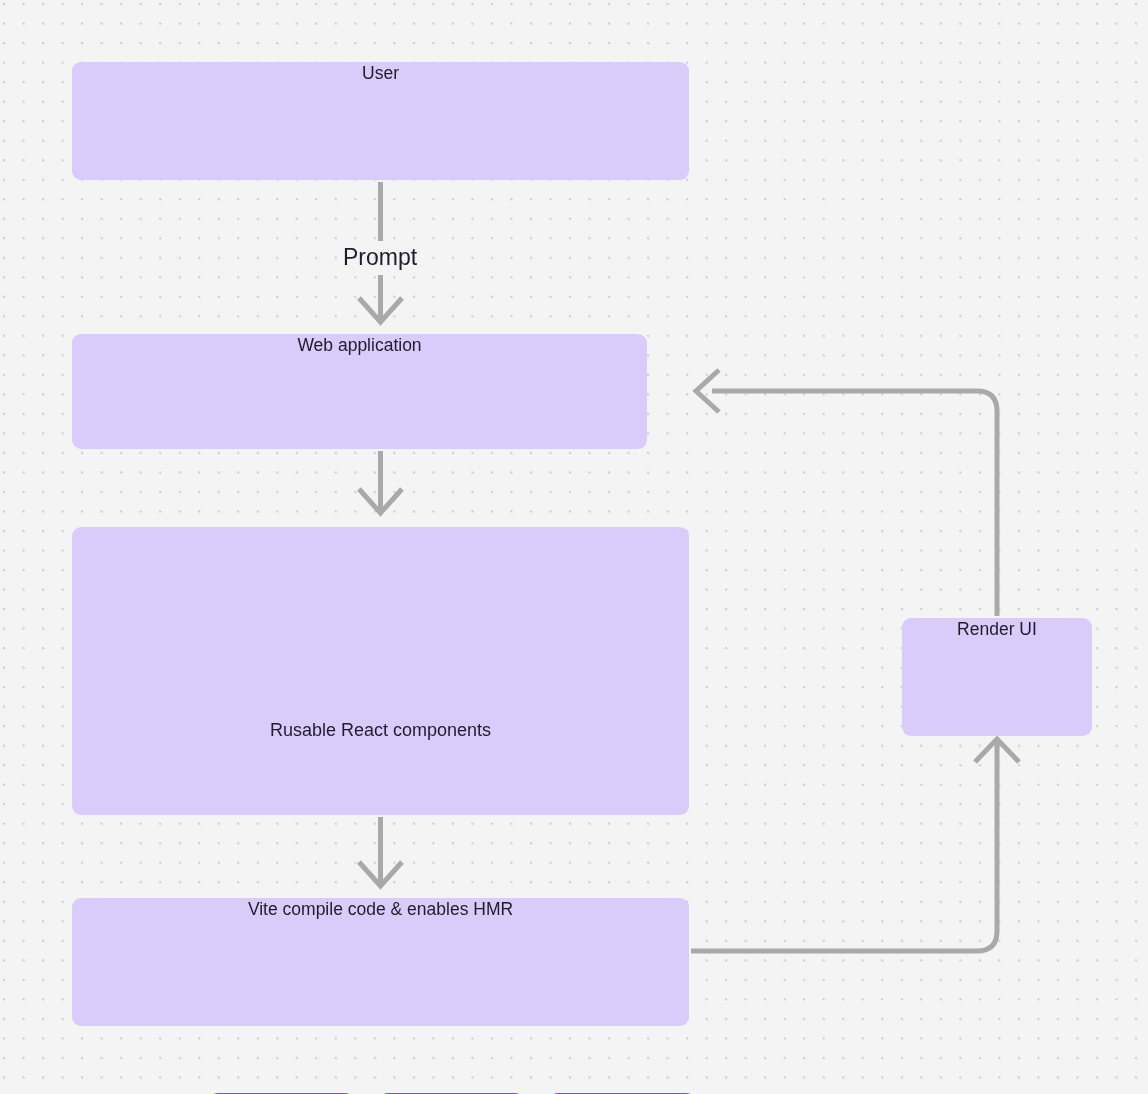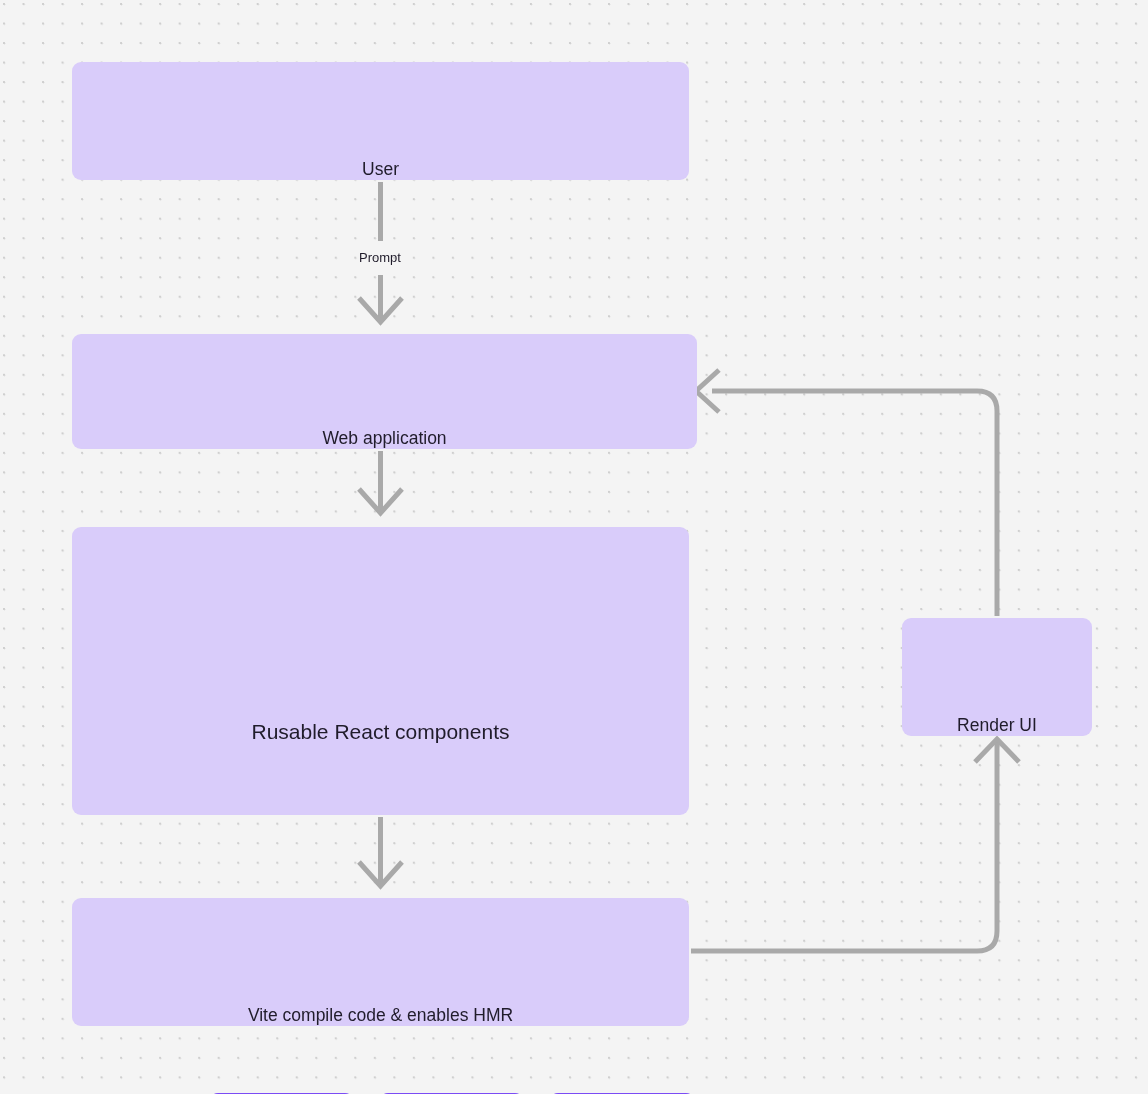--- a/index.html
+++ b/index.html
@@ -19,56 +19,56 @@
     overflow: hidden;
     background-color: #f4f4f4;
     background-image: radial-gradient(circle at 1.2px 1.2px, #cfcfcf 1.2px, transparent 1.3px);
     background-size: 19.52px 19.52px;
     background-position: 3px 3px;
   }
   .node {
     position: absolute;
     border-radius: 9px;
     display: flex;
-    align-items: flex-end;
+    align-items: flex-start;
     justify-content: center;
     text-align: center;
     line-height: 1.28;
   }
   .node-outer {
     background: #d9ccfa;
     color: #201c2b;
     font-size: 17.5px;
   }
   .node-inner {
     background: #7b4cf5;
     color: #ffffff;
     font-size: 17.5px;
     border-radius: 9px;
     padding: 0 8px;
   }
   
   #node-user       { left:72px;  top:62px;   width:617px; height:118px; }
-  #node-webapp     { left:72px;  top:334px;  width:625px; height:115px; }
+  #node-webapp     { left:72px;  top:334px;  width:575px; height:115px; }
   #node-components { left:72px;  top:527px;  width:617px; height:288px;
                      align-items:flex-start; justify-content:flex-start; }
   #node-vite       { left:72px;  top:898px;  width:617px; height:128px; }
   #node-render     { left:902px; top:618px;  width:190px; height:118px; }
 
   #node-html { left:137px; top:566px; width:145px; height:105px; }
   #node-css  { left:307px; top:566px; width:145px; height:105px; }
   #node-js   { left:477px; top:566px; width:146px; height:105px; }
 
   .components-caption {
     position: absolute;
     left: 0;
     top: 192px;
     width: 617px;
     text-align: center;
-    font-size: 21px;
+    font-size: 18px;
     color: #201c2b;
   }
 
   
   #edges {
     position: absolute;
     left: 0; top: 0;
     width: 1148px;
     height: 1094px;
     pointer-events: none;
@@ -82,21 +82,21 @@
   }
   .edge-head {
     fill: none;
     stroke: #a9a9a9;
     stroke-width: 5;
     stroke-linecap: butt;
     stroke-linejoin: miter;
   }
   .edge-label {
     position: absolute;
-    font-size: 13px;
+    font-size: 23px;
     color: #201c2b;
     transform: translate(-50%, -50%);
     white-space: nowrap;
   }
   #label-prompt { left: 380px; top: 257px; }
 </style>
 </head>
 <body>
 
 <div id="canvas">

